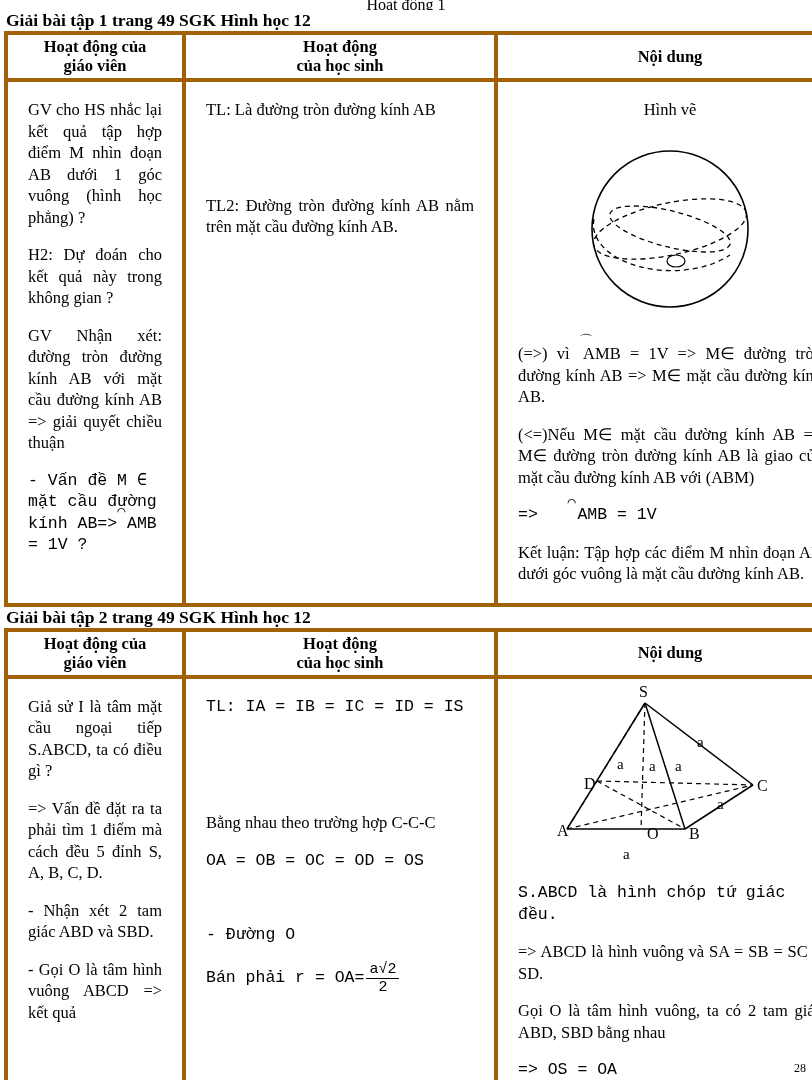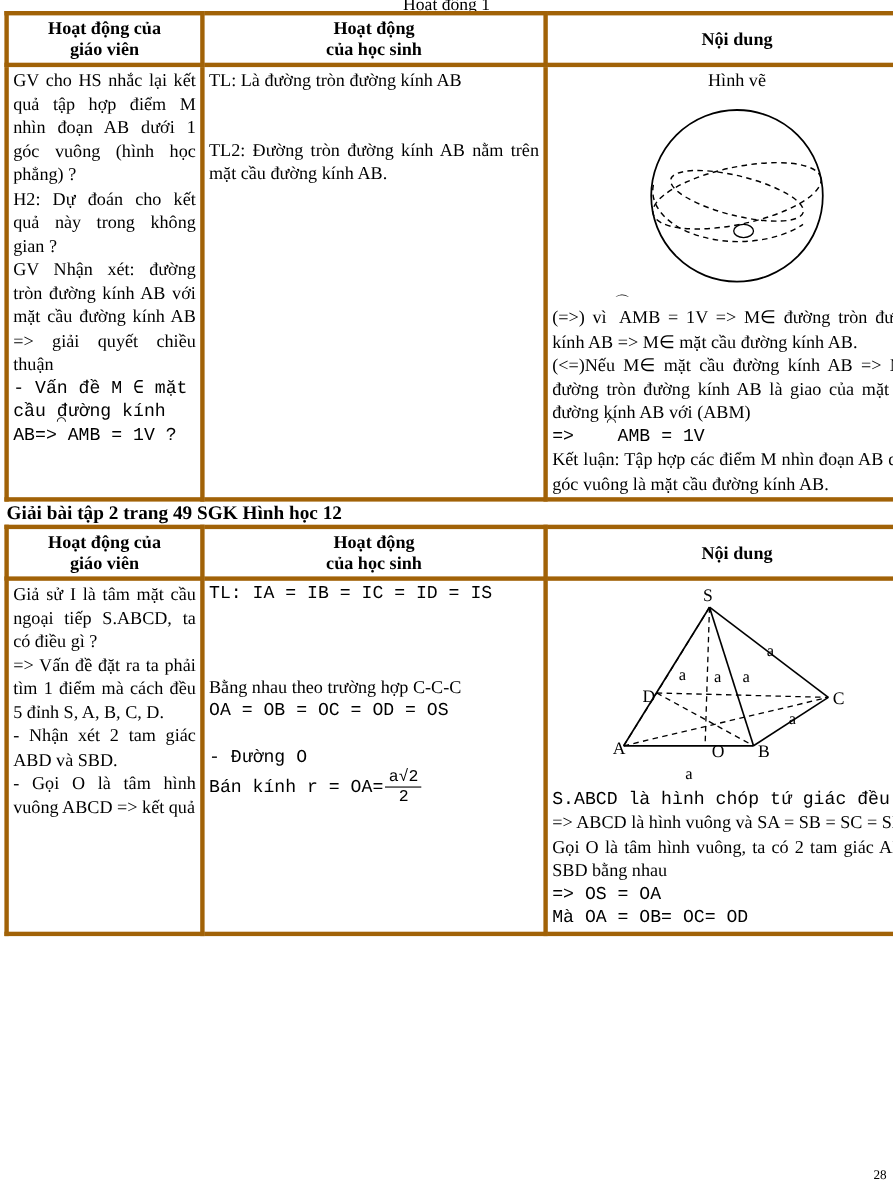--- a/index.html
+++ b/index.html
@@ -59,21 +59,21 @@
   .col2 { width: 300px; }
   .col3 { width: 336px; }
 
   .cell-text {
     font-size: 16.5px;
     line-height: 21.5px;
     text-align: justify;
     text-justify: inter-word;
   }
   .cell-text p {
-    margin: 0;
+    margin: 16px;
   }
   .cell-text p.just {
     text-align: justify;
   }
   .cell-text p.nojust {
     text-align: left;
     font-family: Liberation Mono, monospace;
   }
   .gap { height: 21px; }
   .center { text-align: center; }
@@ -143,20 +143,21 @@
     line-height: 14px;
   }
 </style>
 </head>
 <body>
 
 <div class="page">
 
   <div class="top-label">Hoạt động 1</div>
 
+  <div class="doc-title">Giải bài tập 1 trang 49 SGK Hình học 12</div>
 
   <table class="main">
     <tbody>
         <tr>
       <th class="col1">
         <span>Hoạt động  của</span><br>
         <span>giáo viên</span>
       </th>
       <th class="col2">
         <span>Hoạt động</span><br>
@@ -223,21 +224,21 @@
       <td class="col2 cell-text">
         <p class="nojust">TL:  IA = IB = IC = ID = IS</p>
         <div class="gap"></div>
         <div class="gap"></div>
         <div class="gap"></div>
         <p class="just">Bằng nhau theo trường hợp C-C-C</p>
         <p class="nojust">OA = OB = OC = OD = OS</p>
         <div class="gap"></div>
         <p class="nojust">- Đường O</p>
         <p class="nojust">
-          <span class="inline-mid">Bán kính r = OA=</span><span class="frac"><span class="num">a√2</span><span class="den">2</span></span>
+          <span class="inline-mid">Bán phải r = OA=</span><span class="frac"><span class="num">a√2</span><span class="den">2</span></span>
         </p>
       </td>
       <td class="col3 cell-text">
         <div class="fig-pyr">
           <svg width="226" height="180" viewBox="0 0 226 180">
 
             <g stroke="#000" fill="none" stroke-width="1.5">
 
               <path d="M 88 22 L 10 148"></path>
               <path d="M 88 22 L 196 104"></path>

